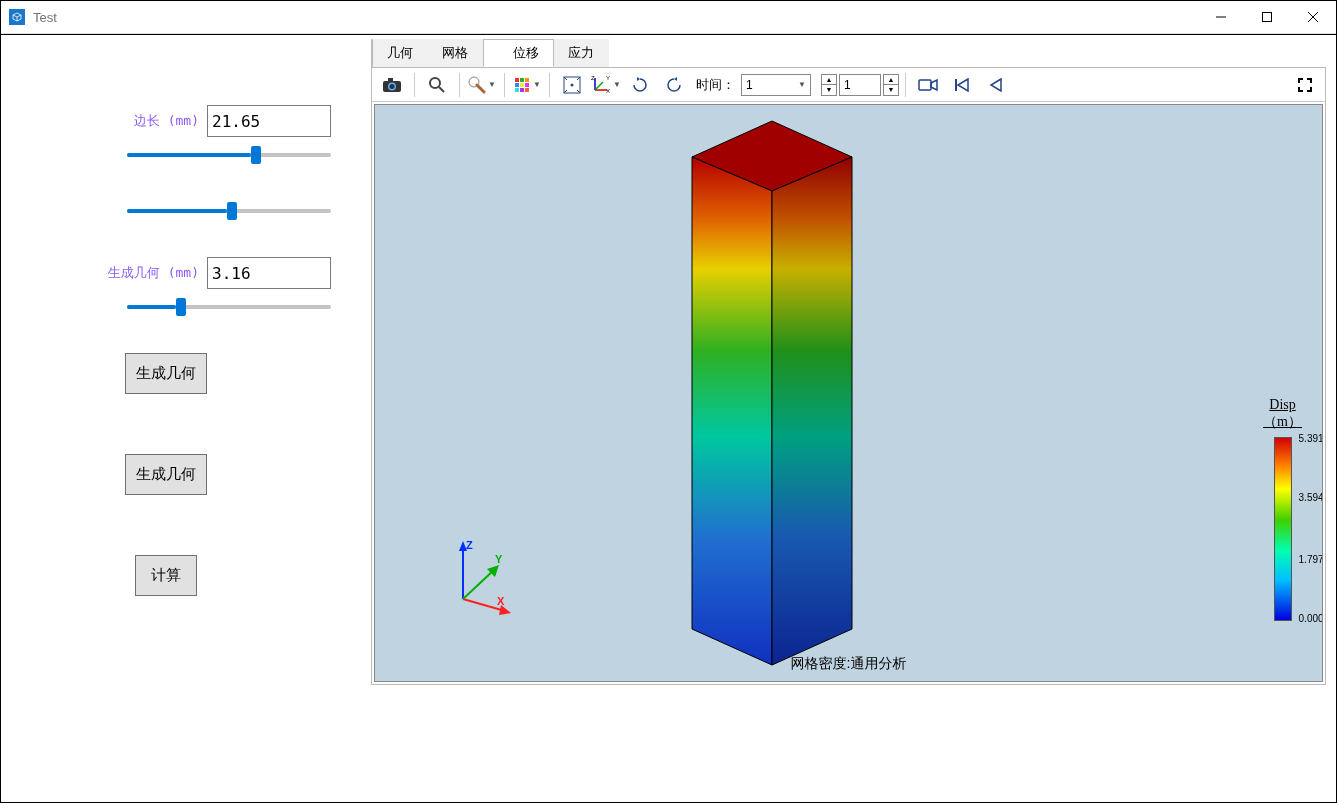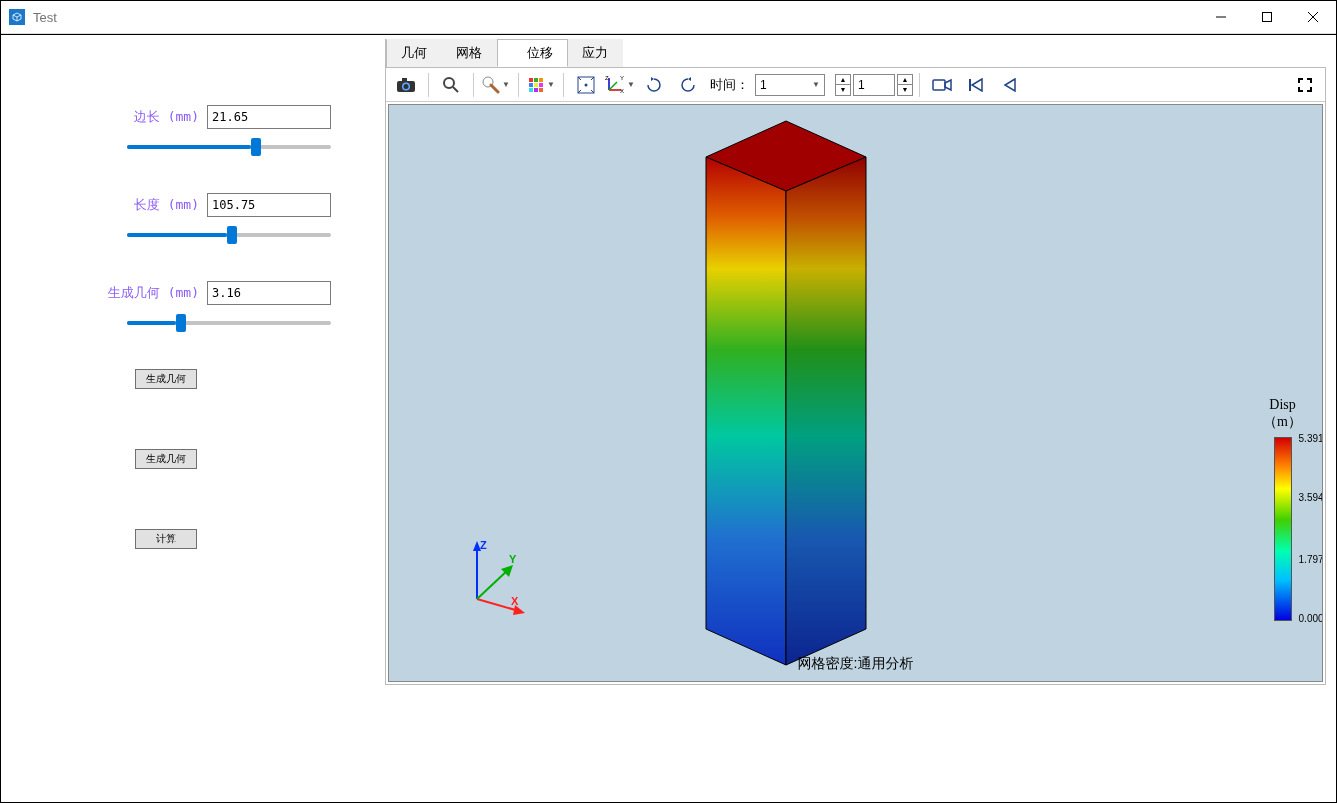--- a/index.html
+++ b/index.html
@@ -13,31 +13,31 @@
 .titlebar .spacer { flex: 1; }
 .titlebar .winbtn { width: 46px; height: 33px; display: flex; align-items: center; justify-content: center; }
 
 
 .main { display: flex; height: calc(100% - 33px); border-top: 1px solid #000; }
 .sidebar { width: 370px; padding: 70px 40px 0 0; }
 
 .param { margin-bottom: 36px; }
 .param-row { display: flex; align-items: center; justify-content: flex-end; margin-bottom: 8px; }
 .param-row label { font-size: 13px; color: #8b5cf6; margin-right: 8px; text-align: right; font-family: "Microsoft YaHei", monospace; }
-.param-row input[type=text] { width: 124px; height: 24px; border: 1px solid #7a7a7a; padding: 0 4px; font-size: 12px; font-family: monospace; }
+.param-row input[type=text] { width: 124px; height: 32px; border: 1px solid #7a7a7a; padding: 0 4px; font-size: 16px; font-family: monospace; }
 .slider-wrap { width: 204px; margin-left: auto; position: relative; height: 20px; }
 .slider-track { position: absolute; top: 8px; height: 4px; width: 100%; background: #c3c3c3; border-radius: 2px; }
 .slider-fill { position: absolute; top: 8px; height: 4px; background: #0078d7; border-radius: 2px; }
 .slider-thumb { position: absolute; top: 1px; width: 10px; height: 18px; background: #0078d7; border-radius: 2px; cursor: pointer; }
 
 .btns { margin-top: 10px; }
-.btns button { display: block; margin: 0 auto 60px auto; min-width: 62px; padding: 2px 10px; font-size: 10px; border: 1px solid #707070; background: #e1e1e1; cursor: pointer; }
-
-
-.content { flex: 1; display: flex; flex-direction: column; margin-left: 14px; }
+.btns button { display: block; margin: 0 auto 60px auto; min-width: 62px; padding: 10px 10px; font-size: 15px; border: 1px solid #707070; background: #e1e1e1; cursor: pointer; }
+
+
+.content { flex: 1; display: flex; flex-direction: column; }
 
 .tabs { display: flex; border-left: 1px solid #bbb; margin-top: 4px; }
 .tab { padding: 4px 14px; font-size: 13px; border: 1px solid transparent; border-bottom: none; cursor: pointer; background: #f0f0f0; margin-right:0; border-left:none; }
 .tab:first-child { border-left: 1px solid #bbb; }
 .tab.active { background: #fff; border: 1px solid #bbb; border-bottom: 1px solid #fff; position: relative; z-index: 2; padding-left: 29px; }
 
 .viewer-frame { border: 1px solid #bbb; margin: 0 10px 20px 0; flex: 0 0 auto; height: 618px; display:flex; flex-direction:column; background:#fff; }
 
 .toolbar { height: 34px; display: flex; align-items: center; padding: 0 4px; border-bottom: 1px solid #ccc; gap:2px; }
 .tbtn { width: 32px; height: 28px; display:flex; align-items:center; justify-content:center; border:1px solid transparent; cursor:pointer; }
@@ -53,21 +53,21 @@
 .canvas { flex:1; background: #c0d3e1; position: relative; overflow:hidden; border:1px solid #888; margin:2px; }
 
 .beam { position:absolute; left: 315px; top: 14px; width: 165px; height: 548px; }
 .beam svg { position:absolute; top:0; left:0; }
 
 .caption { position:absolute; left:50%; transform:translateX(-50%); bottom: 8px; font-size:14px; color:#000; }
 
 .triad { position:absolute; left: 68px; bottom: 60px; font-size:11px; pointer-events:none; }
 
 .legend { position:absolute; right: 20px; top: 292px; text-align:center; }
-.legend-title { font-size:14px; font-family: "SimSun", serif; }
+.legend-title { font-size:14px; font-family: "SimSun", serif; text-decoration: underline; }
 .legend-bar { width: 18px; height: 184px; margin: 6px auto 0 auto; background: linear-gradient(to bottom, #d40000 0%, #ff8000 15%, #ffff00 28%, #40d000 45%, #00ffb0 62%, #00c0ff 78%, #0000e0 100%); position:relative; border:1px solid #555;}
 .legend-ticks { position:absolute; left:24px; top:0; height:100%; font-size:10px; font-family: monospace; color:#000; white-space:nowrap; text-align:left;}
 .legend-ticks div { position:absolute; line-height:10px; }
 
 .dropdown-caret { font-size:8px; color:#555; margin-left:2px; }
 </style>
 </head>
 <body>
 
 <div class="titlebar">
@@ -106,24 +106,20 @@
         <input type="text" value="21.65" style="">
       </div>
       <div class="slider-wrap">
         <div class="slider-track"></div>
           <div class="slider-fill" style="width:61%"></div>
           <div class="slider-thumb" style="left:61%"></div>
       </div>
     </div>
 
     <div class="param">
-      <div class="param-row">
-        <label>长度 (mm)</label>
-        <input type="text" value="105.75" style="">
-      </div>
       <div class="slider-wrap">
         <div class="slider-track"></div>
           <div class="slider-fill" style="width:49%"></div>
           <div class="slider-thumb" style="left:49%"></div>
       </div>
     </div>
 
     <div class="param">
       <div class="param-row">
         <label>生成几何 (mm)</label>

